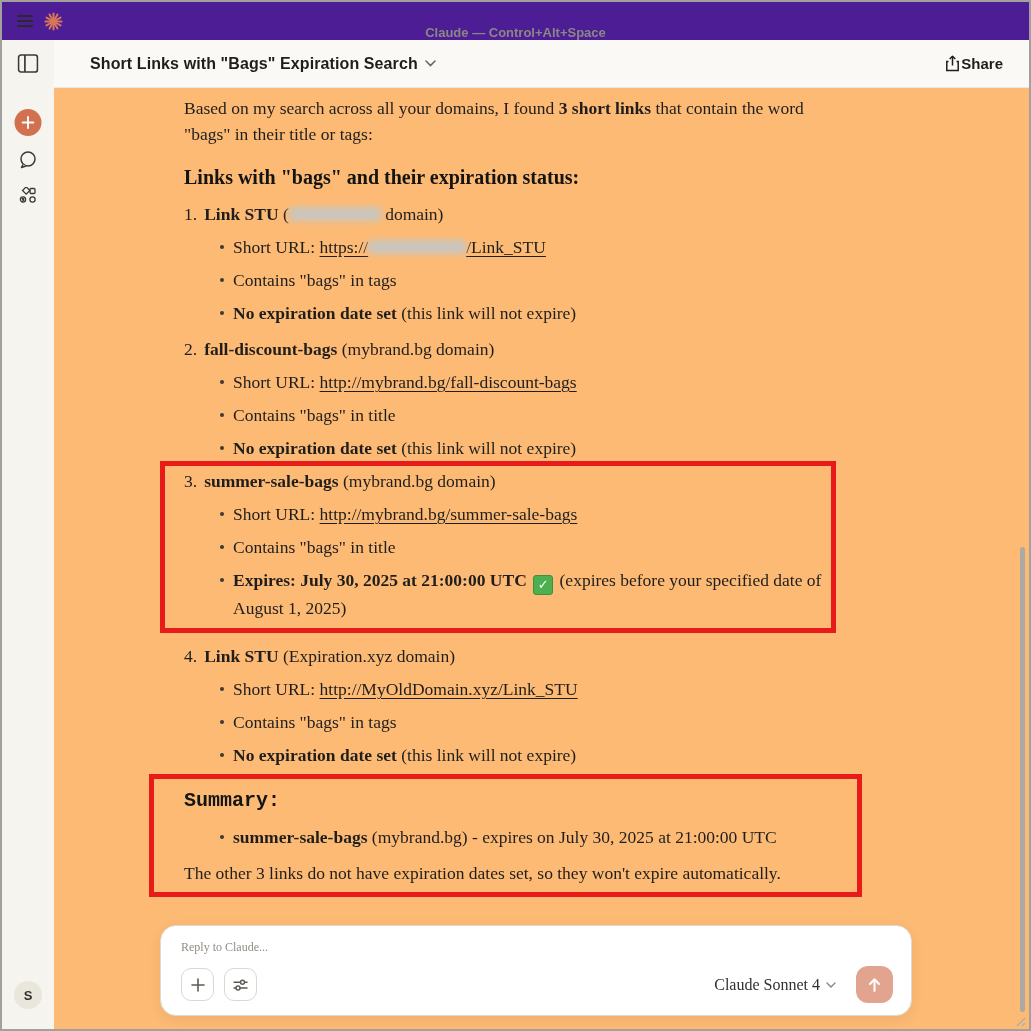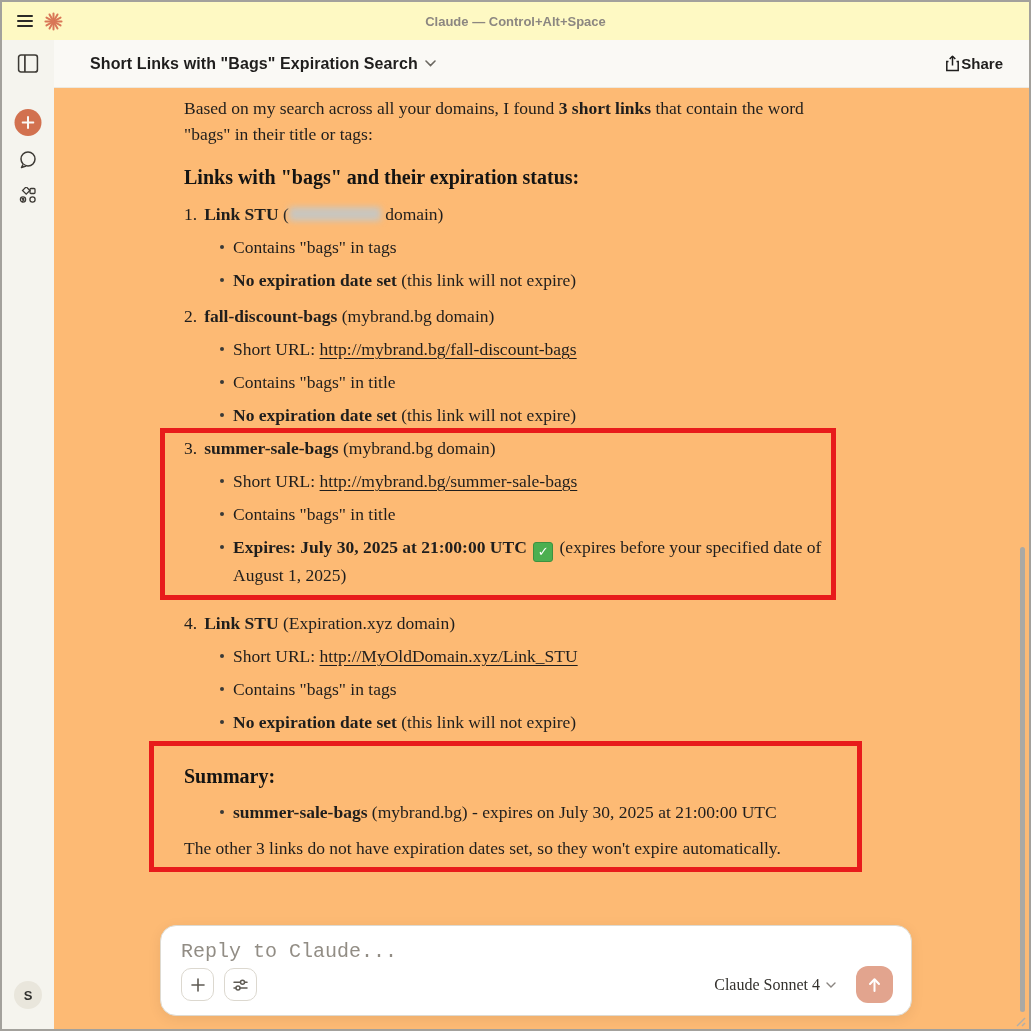--- a/index.html
+++ b/index.html
@@ -1,18 +1,18 @@
 <!DOCTYPE html>
 <html><head>
 <meta charset="utf-8">
 <style>
   html,body{margin:0;padding:0;width:1031px;height:1031px;overflow:hidden;background:#e9e7e2;}
   .window{position:relative;width:1031px;height:1031px;box-sizing:border-box;border:2px solid #a3a19c;background:#FAF9F5;font-family:"Liberation Sans",sans-serif;}
   
-  .titlebar{position:absolute;top:0;left:0;right:0;height:38px;background:#fef9c3;display:flex;align-items:center;}
+  .titlebar{position:absolute;top:0;left:0;right:0;height:38px;background:#4c1d95;display:flex;align-items:flex-end;}
   .hamburger{position:absolute;left:15px;top:13px;width:16px;height:12px;display:flex;flex-direction:column;justify-content:space-between;cursor:pointer;}
   .hamburger span{display:block;height:2.4px;background:#2b2a28;border-radius:1px;}
   .logo{position:absolute;left:42px;top:10px;}
   .titlebar-text{width:100%;text-align:center;font-size:13px;font-weight:bold;color:#8c8781;}
   
   .sidebar{position:absolute;top:38px;left:0;bottom:0;width:52px;background:#F5F4EE;border-right:1px solid #E0DDD4;}
   .side-btn{position:absolute;left:50%;transform:translateX(-50%);display:flex;align-items:center;justify-content:center;cursor:pointer;background:none;border:none;padding:0;}
   .plus-circle{width:27px;height:27px;border-radius:50%;background:#D2714F;color:#FAF9F5;display:flex;align-items:center;justify-content:center;}
   .avatar{width:28px;height:28px;border-radius:50%;background:#E9E6DC;color:#30302e;font-size:13px;font-weight:bold;display:flex;align-items:center;justify-content:center;}
   
@@ -33,27 +33,27 @@
   .blt li{position:relative;margin-top:7px;padding-left:13px;}
   .blt li::before{content:"";position:absolute;left:0;top:11px;width:4px;height:4px;border-radius:50%;background:#3a3a37;}
   a.lnk{color:#1f1e1d;text-decoration:underline;text-underline-offset:3px;cursor:pointer;}
   .blur{display:inline-block;width:92px;height:14px;background:#c9c6bf;filter:blur(3px);border-radius:2px;vertical-align:-1px;}
   .blur.url{width:98px;}
   .check{display:inline-block;width:18px;height:18px;background:#4CAF50;border:1px solid #3d9140;border-radius:3px;color:#fff;font-size:13px;line-height:18px;text-align:center;font-family:"Liberation Sans",sans-serif;vertical-align:-3px;margin:0 2px;}
   
   .redbox1{box-sizing:border-box;border:5px solid #E81B1B;width:676px;margin-left:-24px;margin-top:0;padding:2px 8px 7px 19px;}
   .redbox1 .item{margin-top:0;}
   .redbox2{box-sizing:border-box;border:5px solid #E81B1B;width:713px;margin-left:-35px;margin-top:6px;padding:4px 25px 6px 30px;}
-  .redbox2 h3{margin-top:12px;}
+  .redbox2 h3{margin-top:4px;font-family:Liberation Mono, monospace;}
   .redbox2 .sp{margin-top:7px;max-width:655px;}
   .redbox2 .blt{margin-top:9px;}
   .redbox2 .closing{margin-top:10px;}
   
   .composer{position:absolute;left:158px;top:923px;width:752px;height:91px;background:#FFFFFF;border:1px solid #DEDAD1;border-radius:16px;box-shadow:0 3px 14px rgba(0,0,0,0.07);box-sizing:border-box;padding:12px 18px 12px 20px;display:flex;flex-direction:column;justify-content:space-between;}
-  .composer input{border:none;outline:none;background:transparent;font-family:Liberation Mono, monospace;font-size:20px;color:#33312d;width:100%;padding:2px 0;}
+  .composer input{border:none;outline:none;background:transparent;font-family:Liberation Serif, serif;font-size:12px;color:#33312d;width:100%;padding:2px 0;}
   .composer input::placeholder{color:#928d85;}
   .composer-row{display:flex;align-items:center;gap:10px;}
   .tool-btn{width:33px;height:33px;border:1px solid #DCD8CF;border-radius:10px;background:#fff;display:flex;align-items:center;justify-content:center;cursor:pointer;color:#5f5b54;}
   .model-sel{margin-left:auto;display:flex;align-items:center;gap:6px;cursor:pointer;font-family:"Liberation Serif",serif;font-size:16px;color:#33312d;}
   .send-btn{width:37px;height:37px;border:none;border-radius:12px;background:#E2A48E;display:flex;align-items:center;justify-content:center;cursor:pointer;margin-left:10px;}
   
   .scroll-thumb{position:absolute;right:4px;top:545px;width:5px;height:465px;background:#ABA9A4;border-radius:3px;}
   .resize-corner{position:absolute;right:3px;bottom:2px;}
 </style>
 </head>
@@ -145,20 +145,21 @@
   <div class="main">
     <div class="msg">
 
       <p class="p-intro"><span>Based on my search across all your domains, I found </span><strong>3 short links</strong><span> that contain the word "bags" in their title or tags:</span></p>
 
       <h3>Links with "bags" and their expiration status:</h3>
 
       <div class="item">
         <div class="item-title"><span class="num">1.</span><strong>Link STU</strong><span> (</span><span class="blur"></span><span> domain)</span></div>
         <ul class="blt">
+          <li><span>Short URL: </span><a class="lnk"><span>https://</span><span class="blur url"></span><span>/Link_STU</span></a></li>
           <li><span>Contains "bags" in tags</span></li>
           <li><strong>No expiration date set</strong><span> (this link will not expire)</span></li>
         </ul>
       </div>
 
       <div class="item">
         <div class="item-title"><span class="num">2.</span><strong>fall-discount-bags</strong><span> (mybrand.bg domain)</span></div>
         <ul class="blt">
           <li><span>Short URL: </span><a class="lnk">http://mybrand.bg/fall-discount-bags</a></li>
           <li><span>Contains "bags" in title</span></li>

